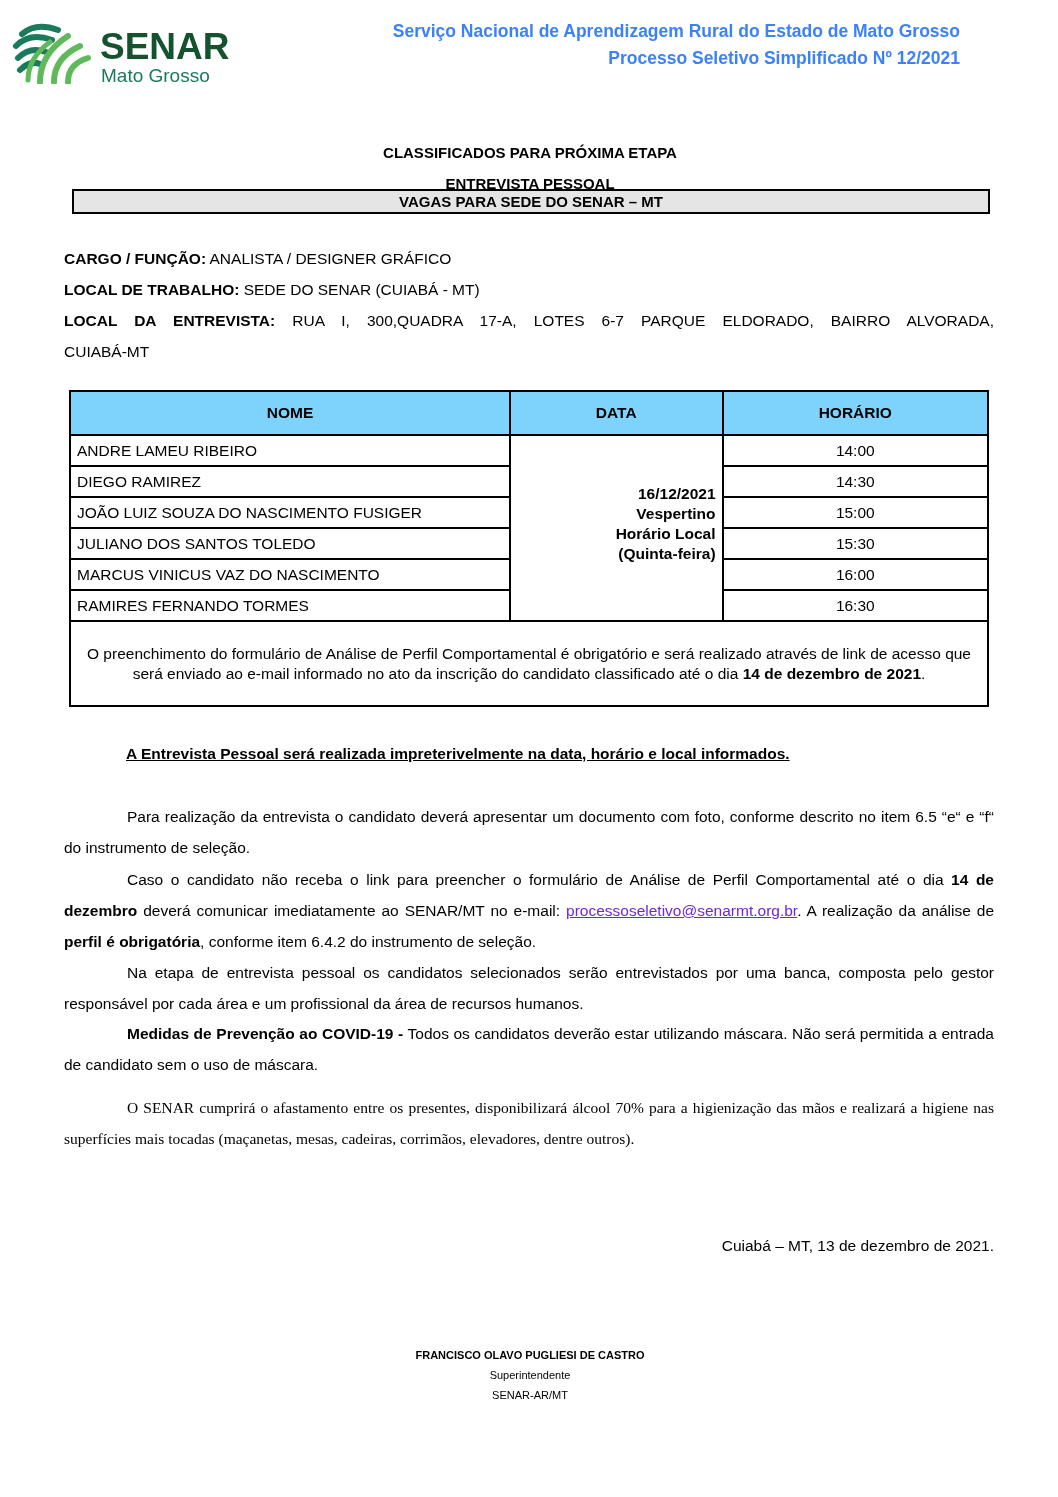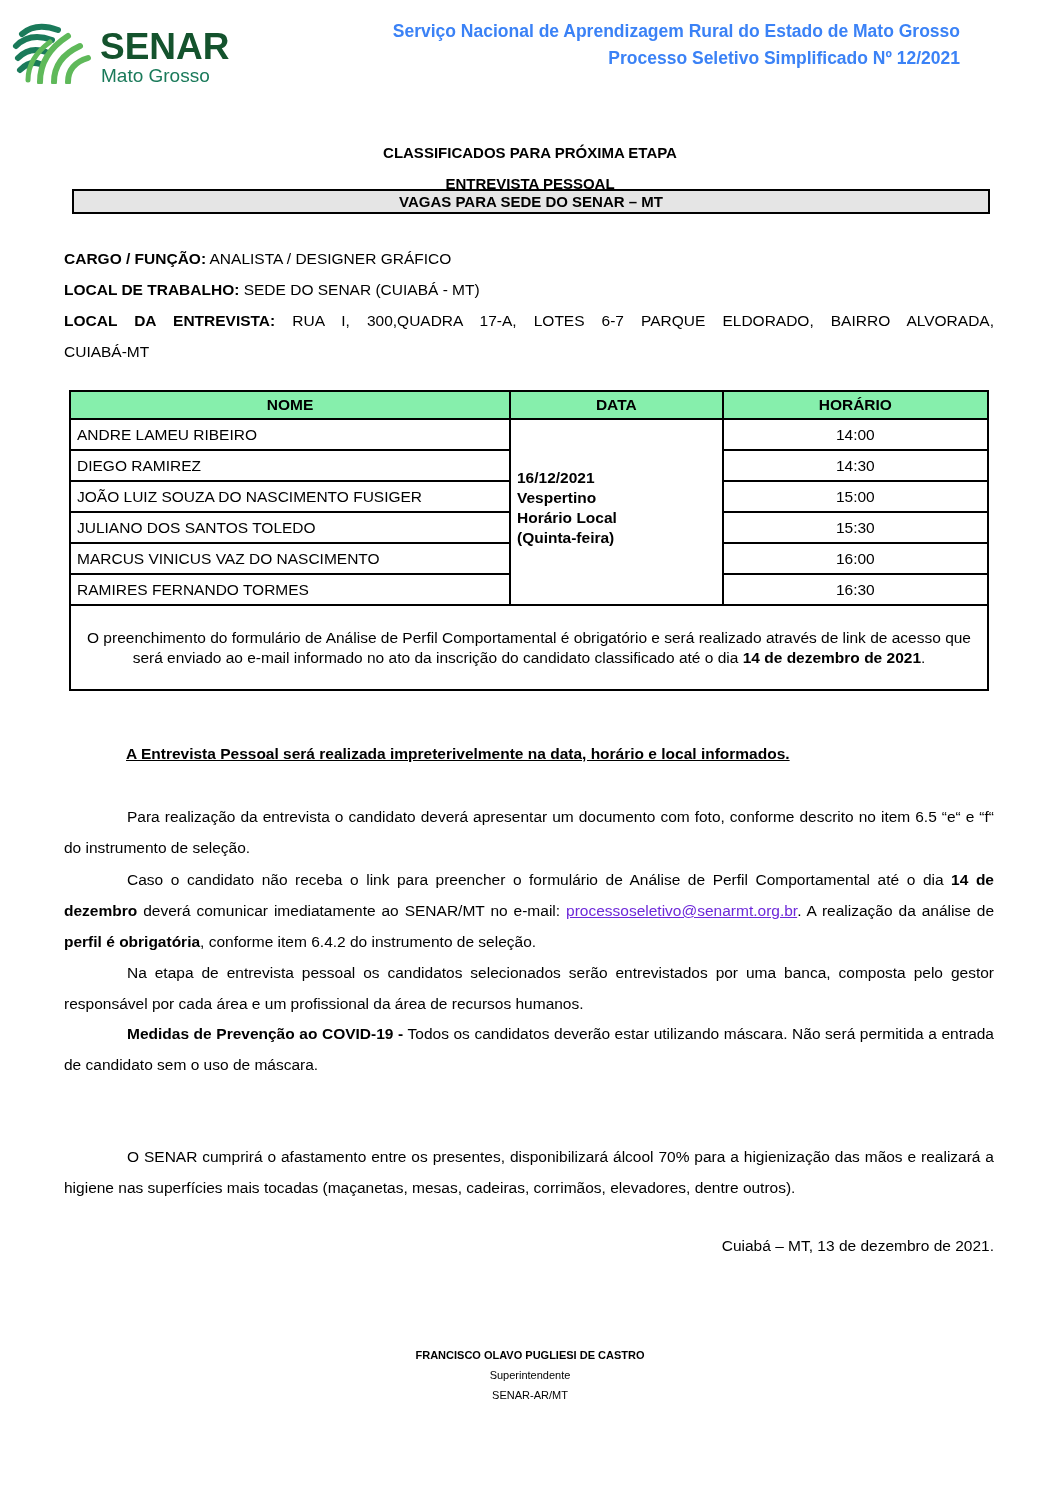--- a/index.html
+++ b/index.html
@@ -35,38 +35,38 @@
     #info2 { top: 274px; }
     #info3 { top: 305px; text-align-last: justify; }
     #info3b { top: 336px; }
 
     
     #tbl {
       position: absolute; left: 69px; top: 390px; width: 920px;
       border-collapse: collapse; font-size: 15.5px;
     }
     #tbl td, #tbl th { border: 2px solid #000; }
-    #tbl th { background: #86efac; font-weight: bold; height: 26px; padding: 0; }
+    #tbl th { background: #7dd3fc; font-weight: bold; height: 26px; padding: 8px; }
     #tbl td { height: 29px; padding: 0 6px; }
     #tbl td.time { text-align: center; }
-    #tbl td.date { text-align: left; font-weight: bold; line-height: 20px; vertical-align: middle; padding-bottom: 9px; }
+    #tbl td.date { text-align: right; font-weight: bold; line-height: 20px; vertical-align: middle; padding-bottom: 9px; }
     #tbl td.note { text-align: center; height: 75px; line-height: 20px; padding: 4px 10px; font-size: 15.5px; border-radius: 16px; }
 
     #notice {
       left: 126px; top: 745px; font-weight: bold; font-size: 15.5px;
       text-decoration: underline;
     }
 
     .para { left: 64px; width: 930px; font-size: 15.5px; line-height: 31px; text-align: justify; }
     .para .indent { display: inline-block; width: 63px; }
     #p1 { top: 801px; }
     #p2 { top: 864px; }
     #p3 { top: 957px; }
     #p4 { top: 1018px; }
-    #p5 { top: 1141px; }
+    #p5 { top: 1092px; font-family: Liberation Serif, serif; }
     a.email { color: #6d28d9; text-decoration: underline; }
 
     #place-date { right: 64px; top: 1237px; font-size: 15.5px; }
 
     .sig { left: 330px; width: 400px; text-align: center; font-size: 11px; }
     #sig-name { top: 1349px; font-weight: bold; }
     #sig-role { top: 1369px; }
     #sig-org { top: 1389px; }
   </style>
 </head>

